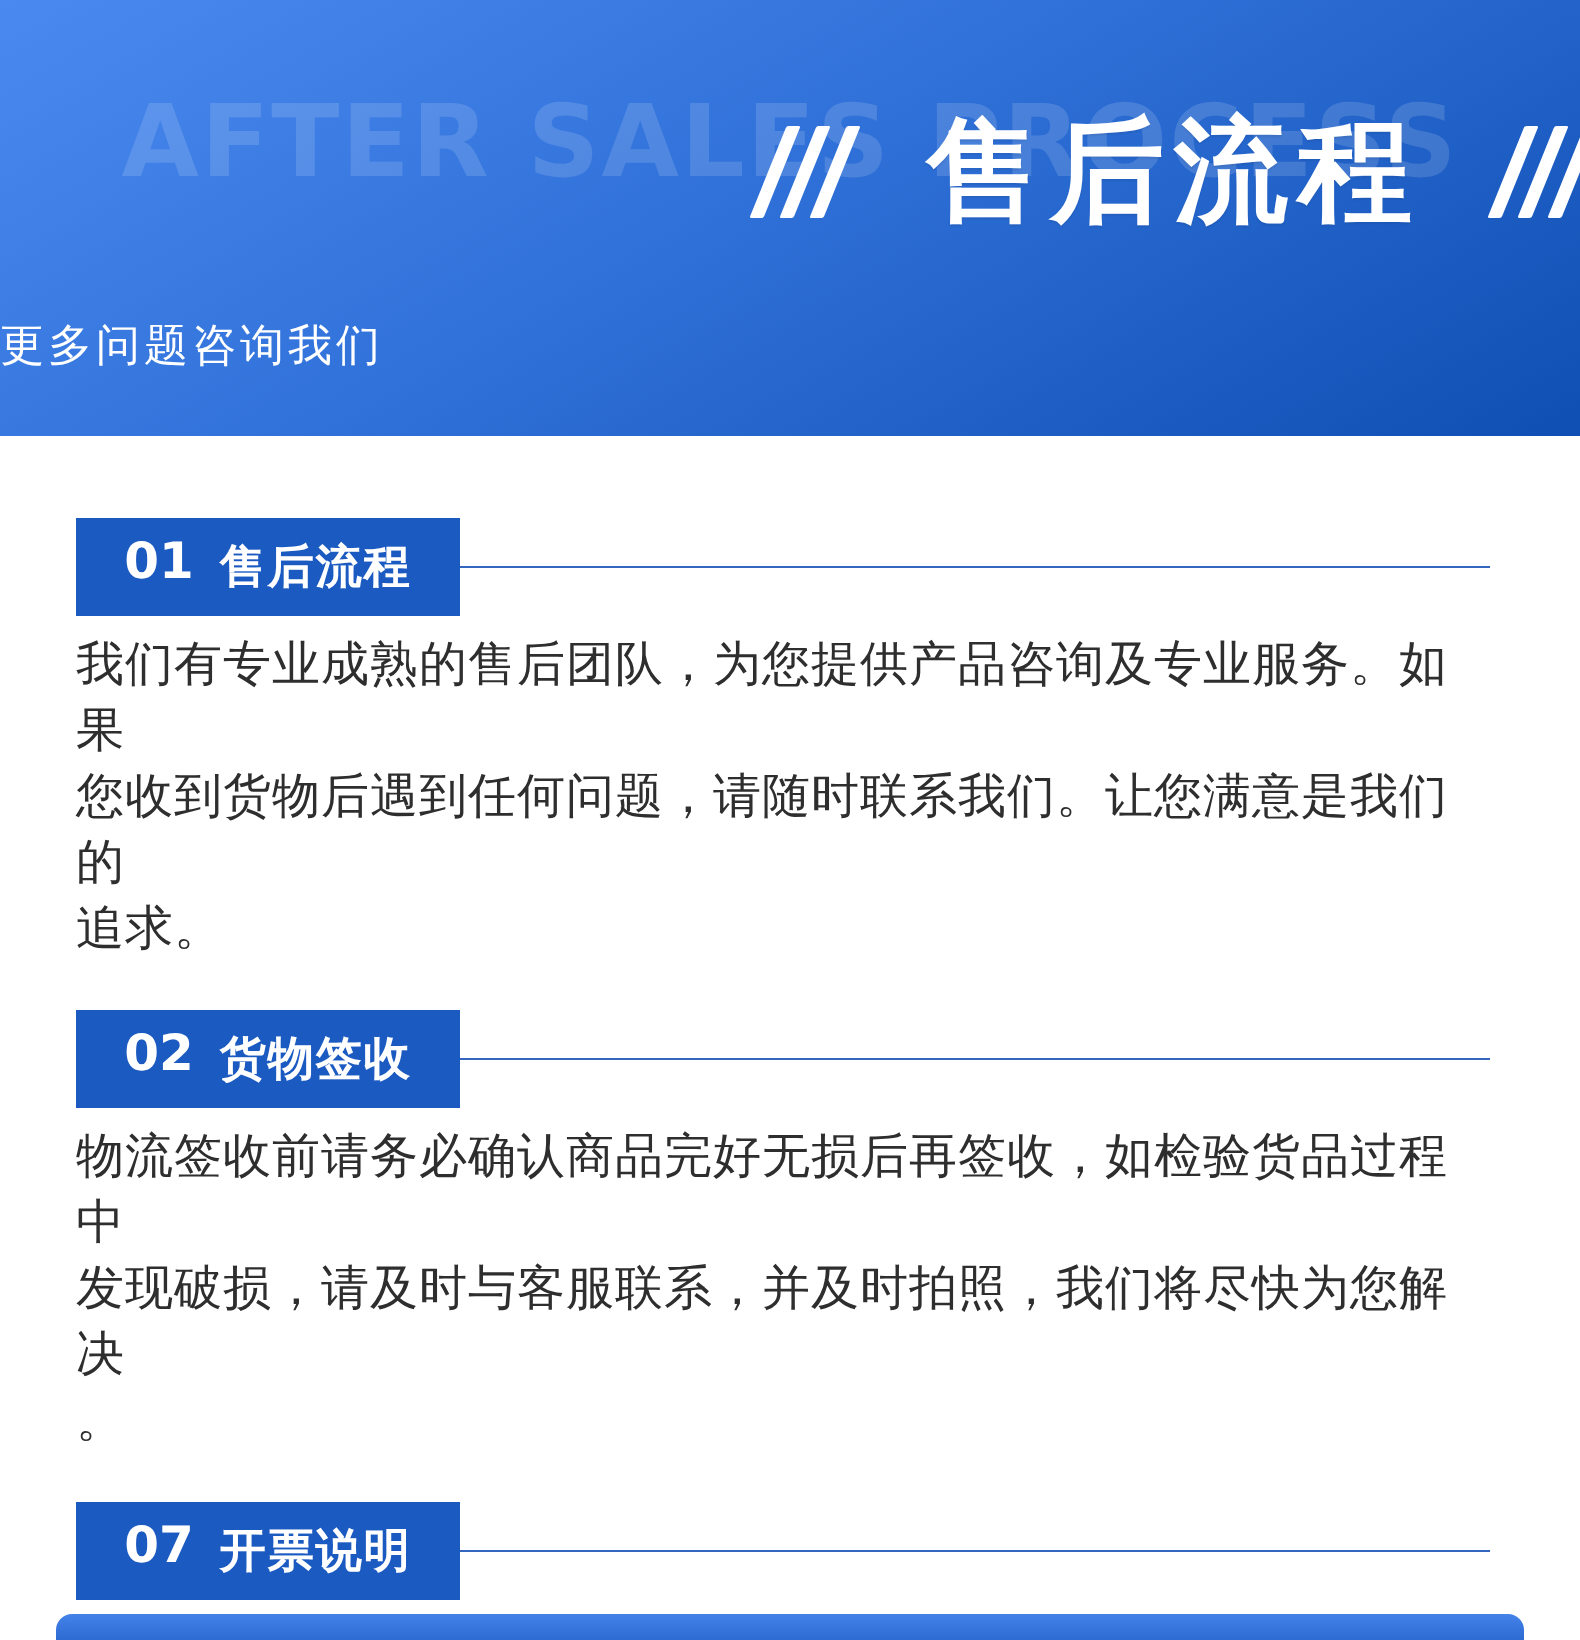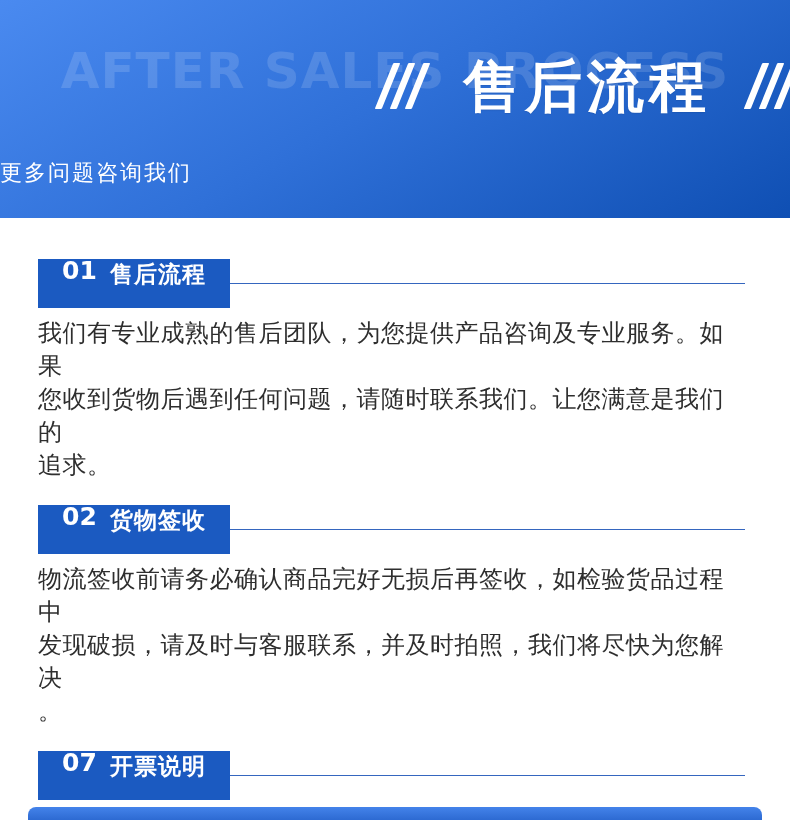--- a/index.html
+++ b/index.html
@@ -69,21 +69,21 @@
   
   main{padding:41px 45px 0 38px;}
   .step{margin-bottom:24px;}
   .step-head{display:flex;align-items:center;}
   .step-badge{
     flex:0 0 auto;
     width:192px;height:49px;
     background:var(--accent);
     color:#fff;
     display:flex;
-    align-items:flex-start;
+    align-items:center;
     justify-content:center;
     gap:13px;
   }
   .step-num{
     font-size:25px;
     font-weight:bold;
     transform:translateY(-3px);
     font-family:"DejaVu Sans","Liberation Sans",sans-serif;
   }
   .step-title{

